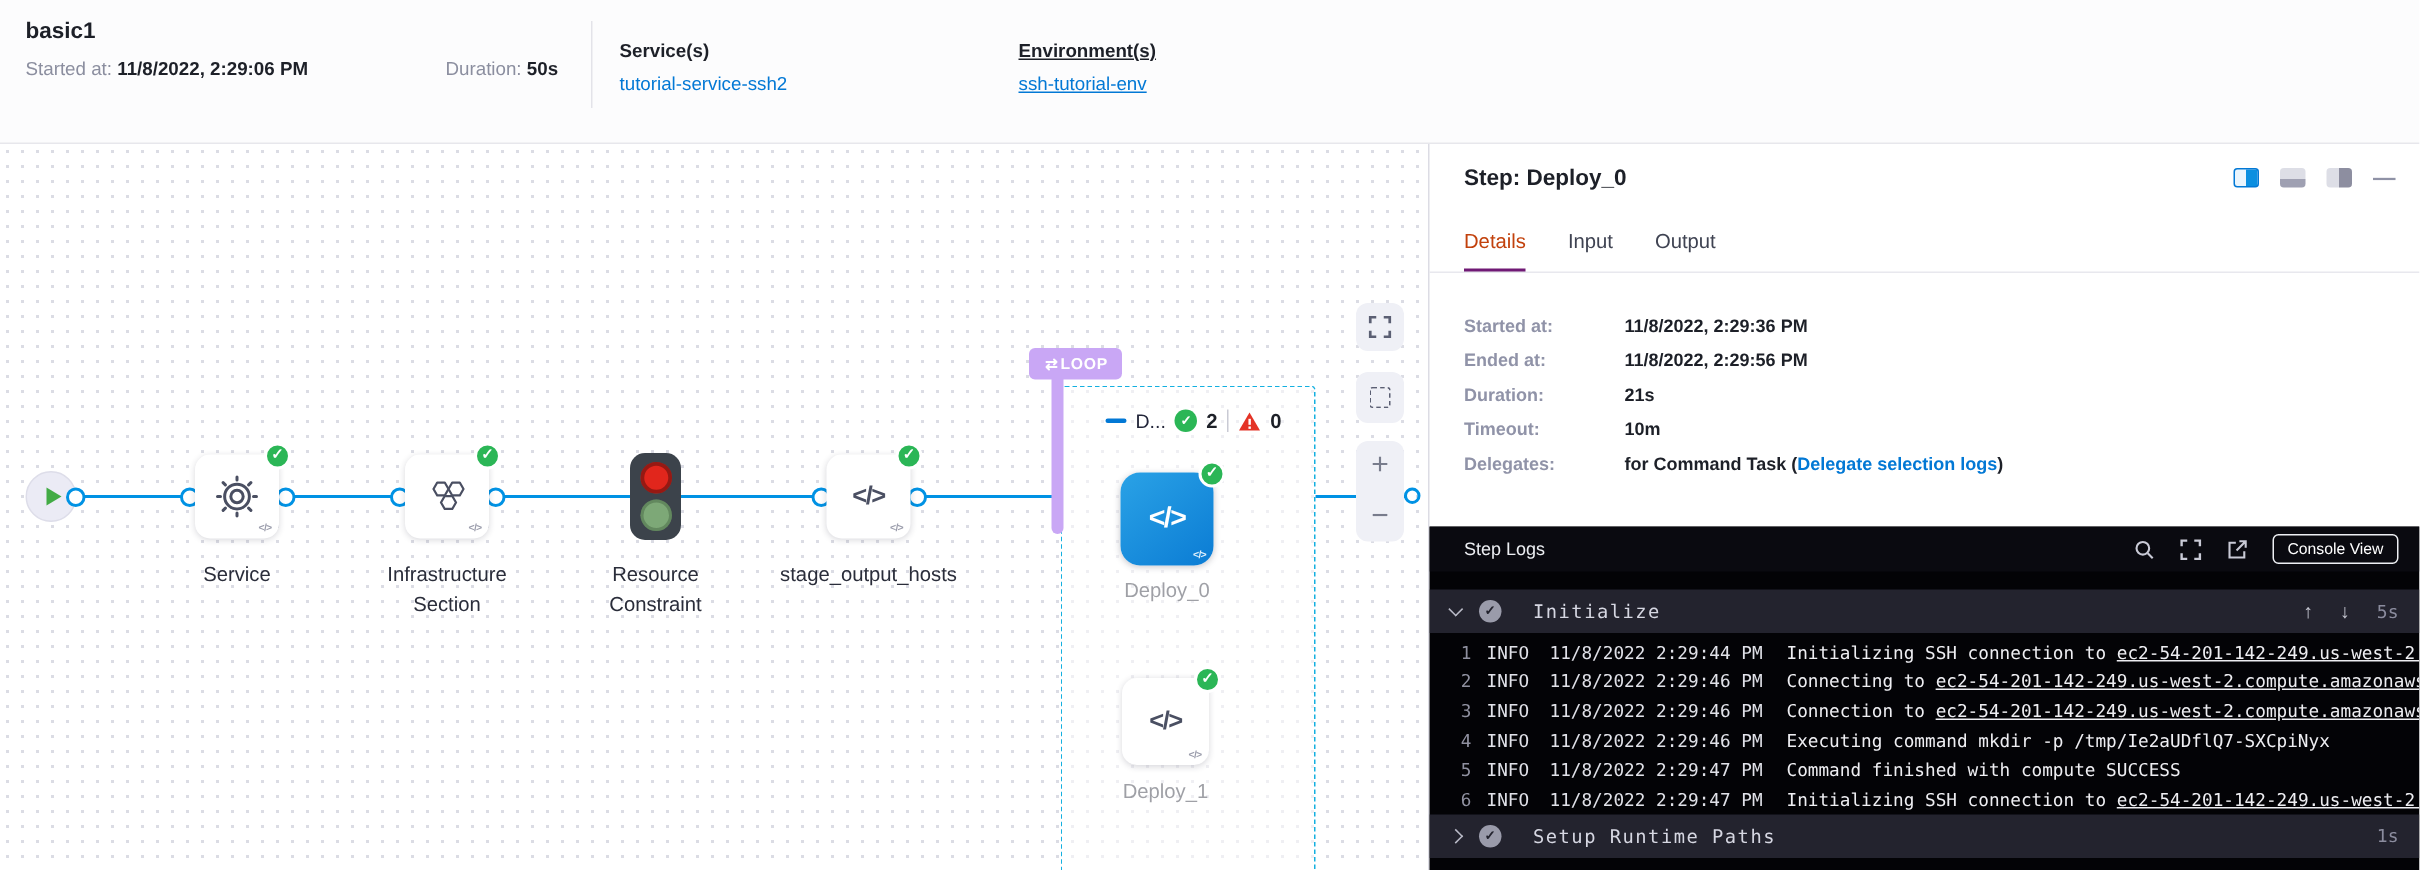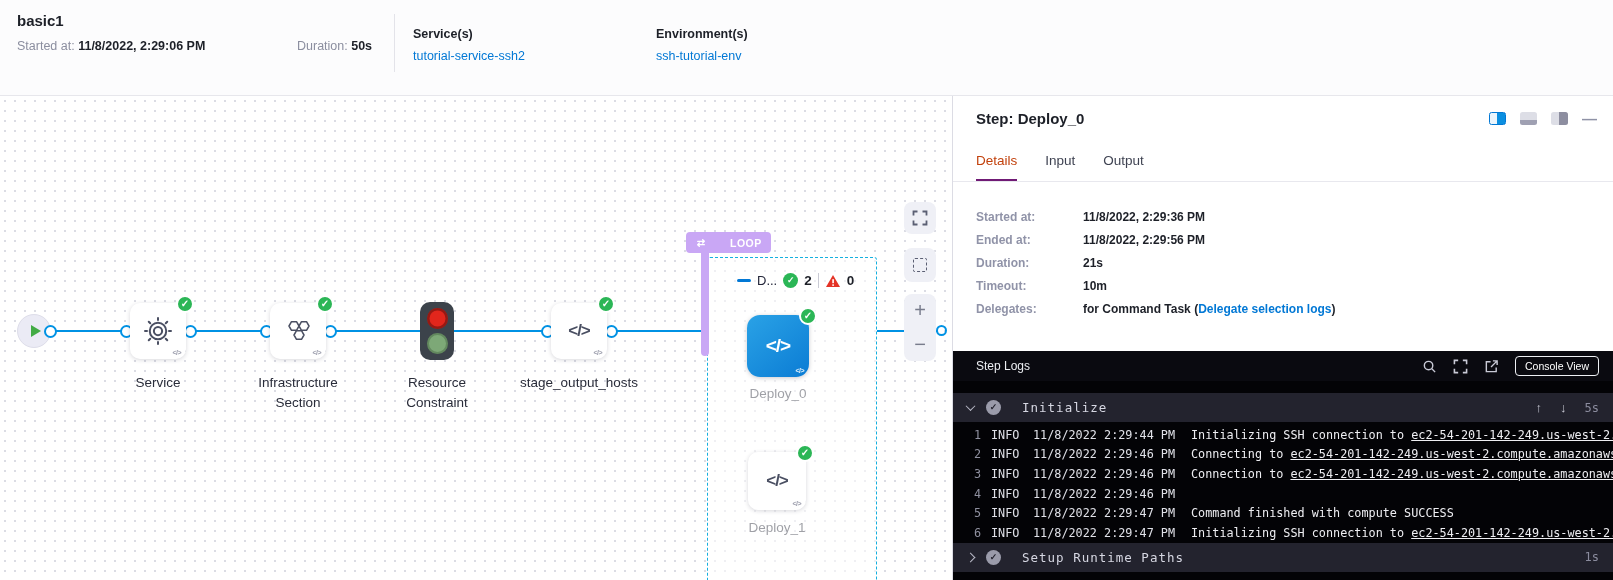--- a/index.html
+++ b/index.html
@@ -9,21 +9,21 @@
   
   .top-header { position:relative; width:1613px; height:96px; background:#fcfcfd;
     border-bottom:1px solid #e7e7ec; }
   .pipe-name { position:absolute; left:17px; top:12px; font-size:15px; font-weight:bold; color:#1d2028; }
   .started-row { position:absolute; left:17px; top:39px; font-size:12.5px; color:#8b8e9f; }
   .started-row b, .dur-row b { color:#1d2028; font-weight:bold; }
   .dur-row { position:absolute; left:297px; top:39px; font-size:12.5px; color:#8b8e9f; }
   .hdr-divider { position:absolute; left:394px; top:14px; width:1px; height:58px; background:#e3e3e9; }
   .hdr-col-label { position:absolute; top:27px; font-size:12.5px; font-weight:bold; color:#1d2028; }
   .hdr-col-link  { position:absolute; top:49px; font-size:12.5px; color:#0278d5; cursor:pointer; }
-  .svc { left:413px; } .env { left:656px; }
+  .svc { left:413px; } .env { left:679px;text-decoration:underline; }
 
   
   .main { position:relative; width:1613px; height:492px; display:flex; }
 
   
   .canvas { position:relative; width:952px; height:492px; background:#fff;
     background-image:radial-gradient(circle, #dbdce4 1px, transparent 1.2px);
     background-size:10px 10px; overflow:hidden; }
   .edge { position:absolute; height:2px; background:#0092e4; top:234px; }
   .edge-cap { position:absolute; left:936px; top:229px; width:11px; height:11px; border:2px solid #0092e4;
@@ -48,21 +48,21 @@
   .traffic { position:absolute; left:420px; top:206px; width:34px; height:58px; background:#3c434b;
     border-radius:10px; display:flex; flex-direction:column; align-items:center; justify-content:center;
     gap:4px; cursor:pointer; }
   .light { width:21px; height:21px; border-radius:50%; }
   .light.red { background:#e1261c; box-shadow:inset 0 0 0 2.5px rgba(60,10,8,.45); }
   .light.green { background:#7da877; box-shadow:inset 0 0 0 2px rgba(20,40,20,.25); }
 
   
   .loop-badge { position:absolute; left:686px; top:136px; height:21px; background:#c9a7f5; border-radius:4px;
     color:#fff; font-size:10.5px; font-weight:bold; letter-spacing:.5px; display:flex; align-items:center;
-    gap:23px; padding:0 9px; z-index:3; }
+    gap:0; padding:0 9px; z-index:3; }
   .loop-bar { position:absolute; left:701px; top:150px; width:8px; height:110px; background:#c9a7f5;
     border-radius:4px; z-index:2; }
   .loop-box { position:absolute; left:707px; top:161px; width:170px; height:358px;
     border:1px dashed #14b0e0; border-radius:3px; background:rgba(255,255,255,.55); z-index:1; }
   .loop-head { position:absolute; left:737px; top:177px; display:flex; align-items:center; gap:6px; z-index:2; }
   .collapse-dash { width:14px; height:3px; background:#0278d5; border-radius:2px; cursor:pointer; }
   .loop-title { font-size:13px; color:#23263a; }
   .mini-check { width:15px; height:15px; border-radius:50%; background:#2bb656; color:#fff; font-size:9px;
     line-height:15px; text-align:center; font-weight:bold; }
   .cnt { font-size:13.5px; font-weight:bold; color:#1d2028; }
@@ -353,20 +353,21 @@
           <span class="lnum">3</span>
             <span class="llevel">INFO</span>
             <span class="ltime">11/8/2022 2:29:46 PM</span>
           <span class="lmsg"><span class="mtext">Connection to </span><a class="mlink">ec2-54-201-142-249.us-west-2.compute.amazonaws.com</a></span>
         </div>
 
         <div class="logrow">
           <span class="lnum">4</span>
             <span class="llevel">INFO</span>
             <span class="ltime">11/8/2022 2:29:46 PM</span>
+          <span class="lmsg"><span class="mtext">Executing command mkdir -p /tmp/Ie2aUDflQ7-SXCpiNyx</span><a class="mlink"></a></span>
         </div>
 
         <div class="logrow">
           <span class="lnum">5</span>
             <span class="llevel">INFO</span>
             <span class="ltime">11/8/2022 2:29:47 PM</span>
           <span class="lmsg"><span class="mtext">Command finished with compute SUCCESS</span><a class="mlink"></a></span>
         </div>
 
         <div class="logrow">

